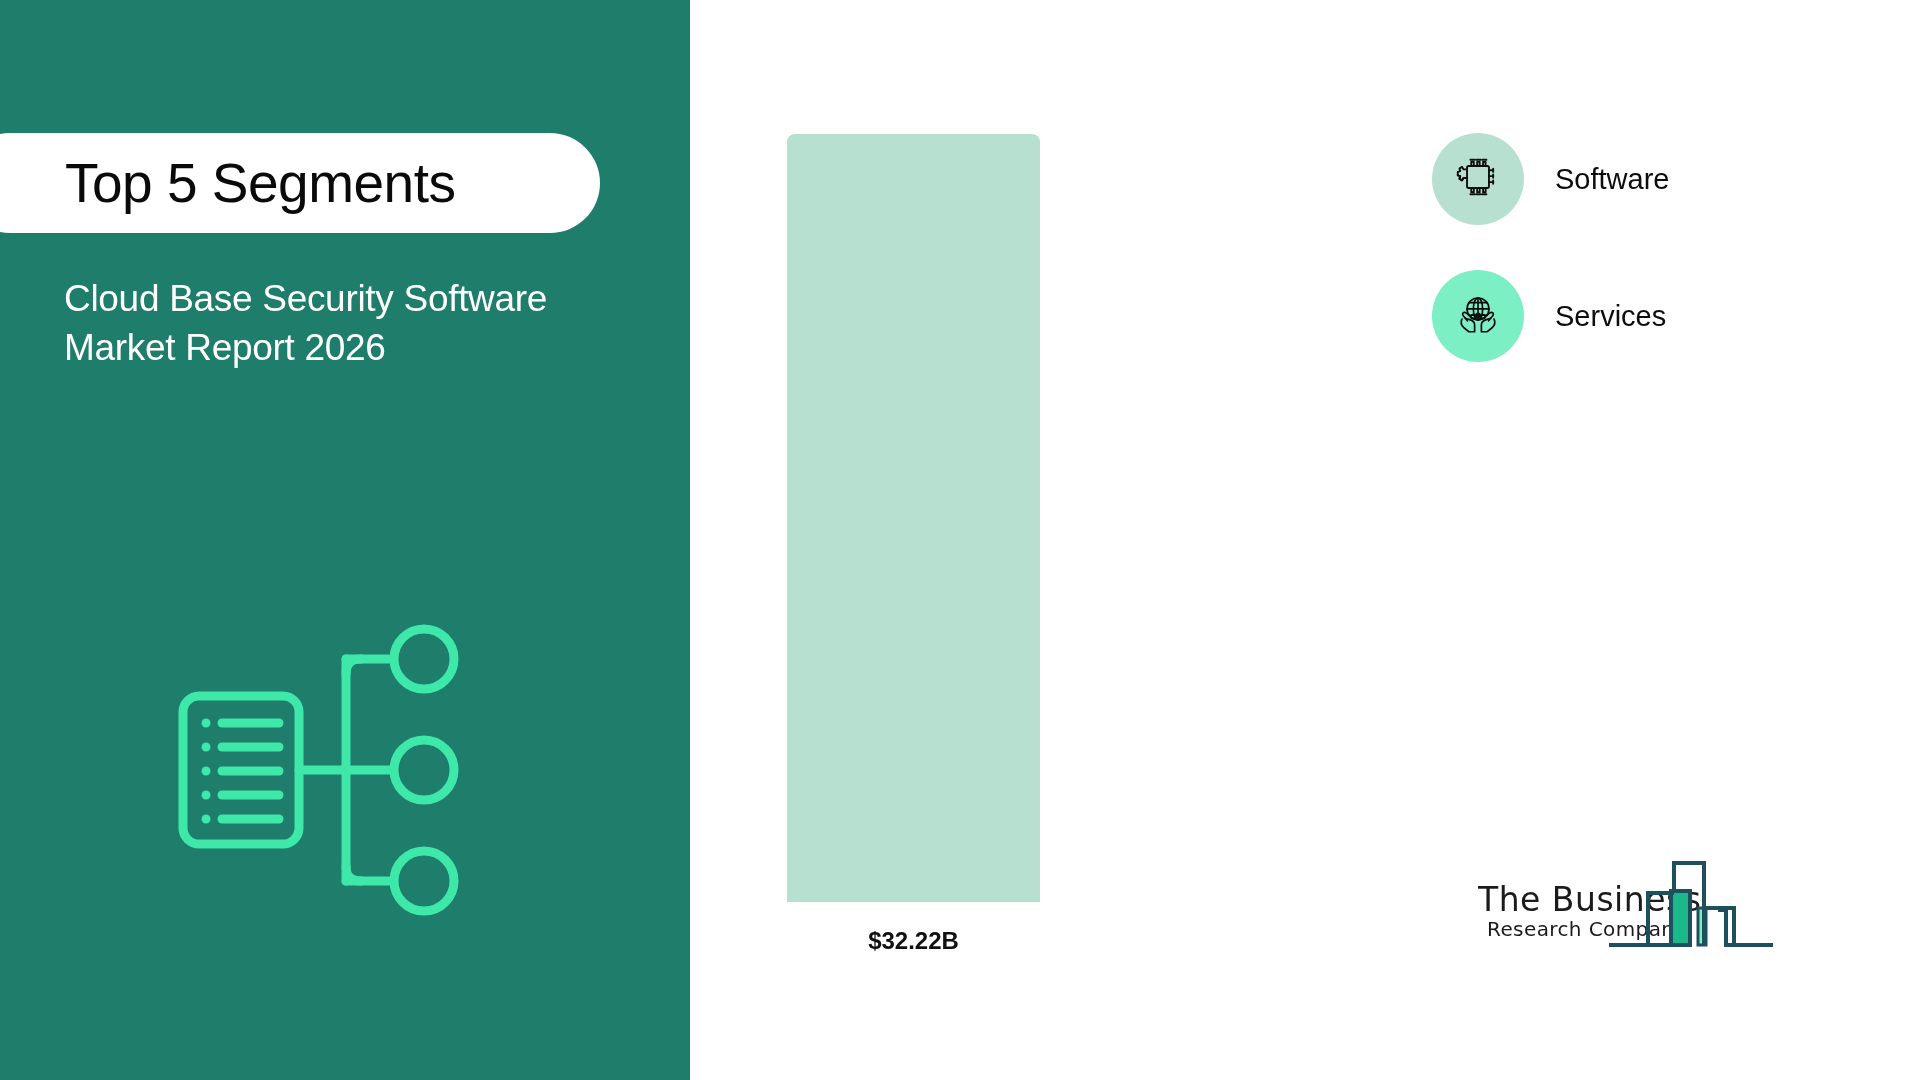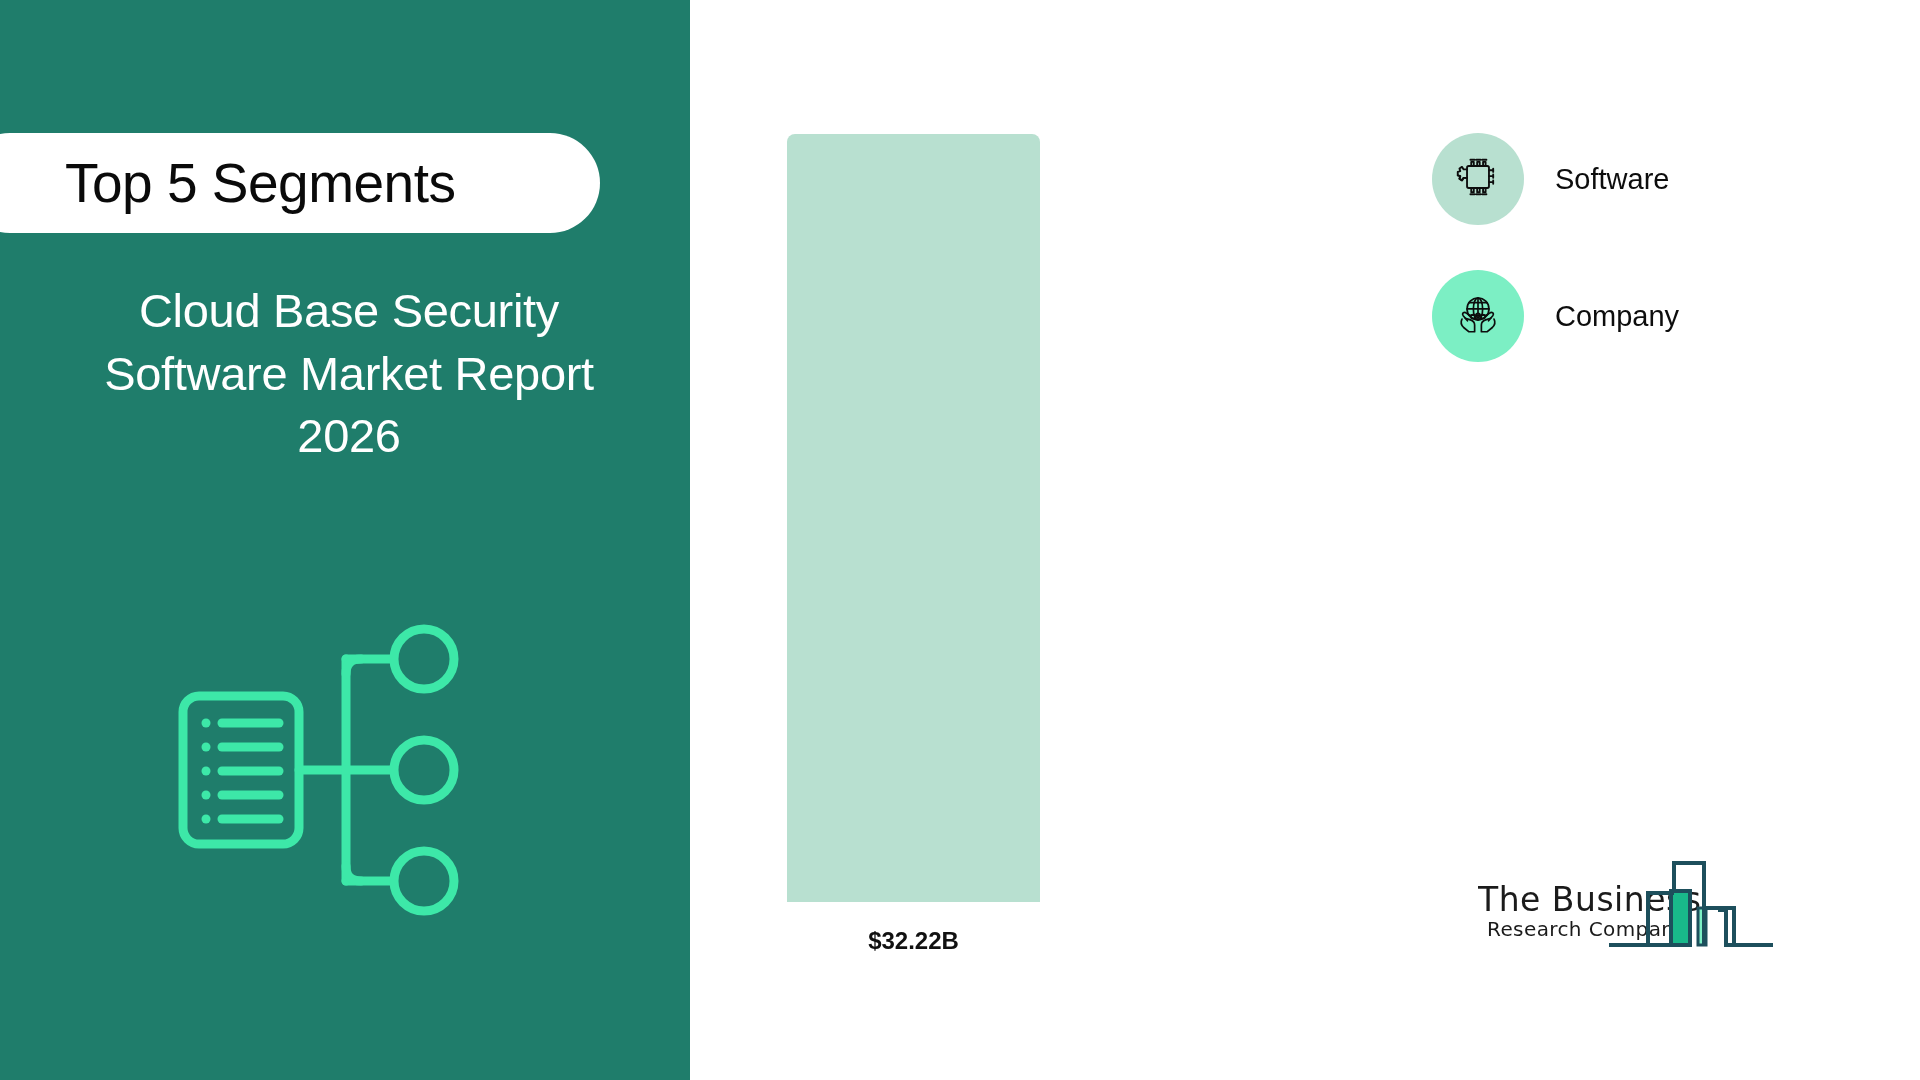--- a/index.html
+++ b/index.html
@@ -30,28 +30,27 @@
   }
   .badge-label {
     margin-left:105px;
     font-size:55px;
     font-weight:400;
     color:#0a0a0a;
     letter-spacing:-0.5px;
     white-space:nowrap;
   }
   .headline {
-    position:absolute; left:64px; top:280px;
+    position:absolute; left:64px; top:274px;
     width:570px;
-    font-size:47px;
+    font-size:37px;
     line-height:1.33;
     font-weight:400;
     color:#ffffff;
     letter-spacing:-0.3px;
-    text-align:center;
   }
   .seg-icon {
     position:absolute; left:168px; top:612px;
     width:330px; height:330px;
   }
 
   
   .chart-area {
     position:absolute; left:690px; top:0;
     width:1230px; height:1080px;margin-top:14px;
@@ -225,21 +224,21 @@
 
               <path d="M22 34c-2-2-4-4-6-4s-3 2-1.5 4l5 6"></path>
               <path d="M13 38c-1.5 3-1 7 2 10l6 5h7V45c0-3-2-5-5-6l-6-2"></path>
 
               <path d="M42 34c2-2 4-4 6-4s3 2 1.5 4l-5 6"></path>
               <path d="M51 38c1.5 3 1 7-2 10l-6 5h-7V45c0-3 2-5 5-6l6-2"></path>
             </g>
           </svg>
         </span>
       </div>
-      <span class="legend-text">Company</span>
+      <span class="legend-text">Services</span>
     </div>
   </div>
 
   <div class="logo">
     <svg viewBox="0 0 330 115" width="330" height="115" aria-hidden="true">
 
       <text class="logo-text-main" x="0" y="66">The Business</text>
       <text class="logo-text-sub" x="9" y="91">Research Company</text>
 
       <g fill="none" stroke="#1D4F5C" stroke-width="4" stroke-linejoin="miter">

